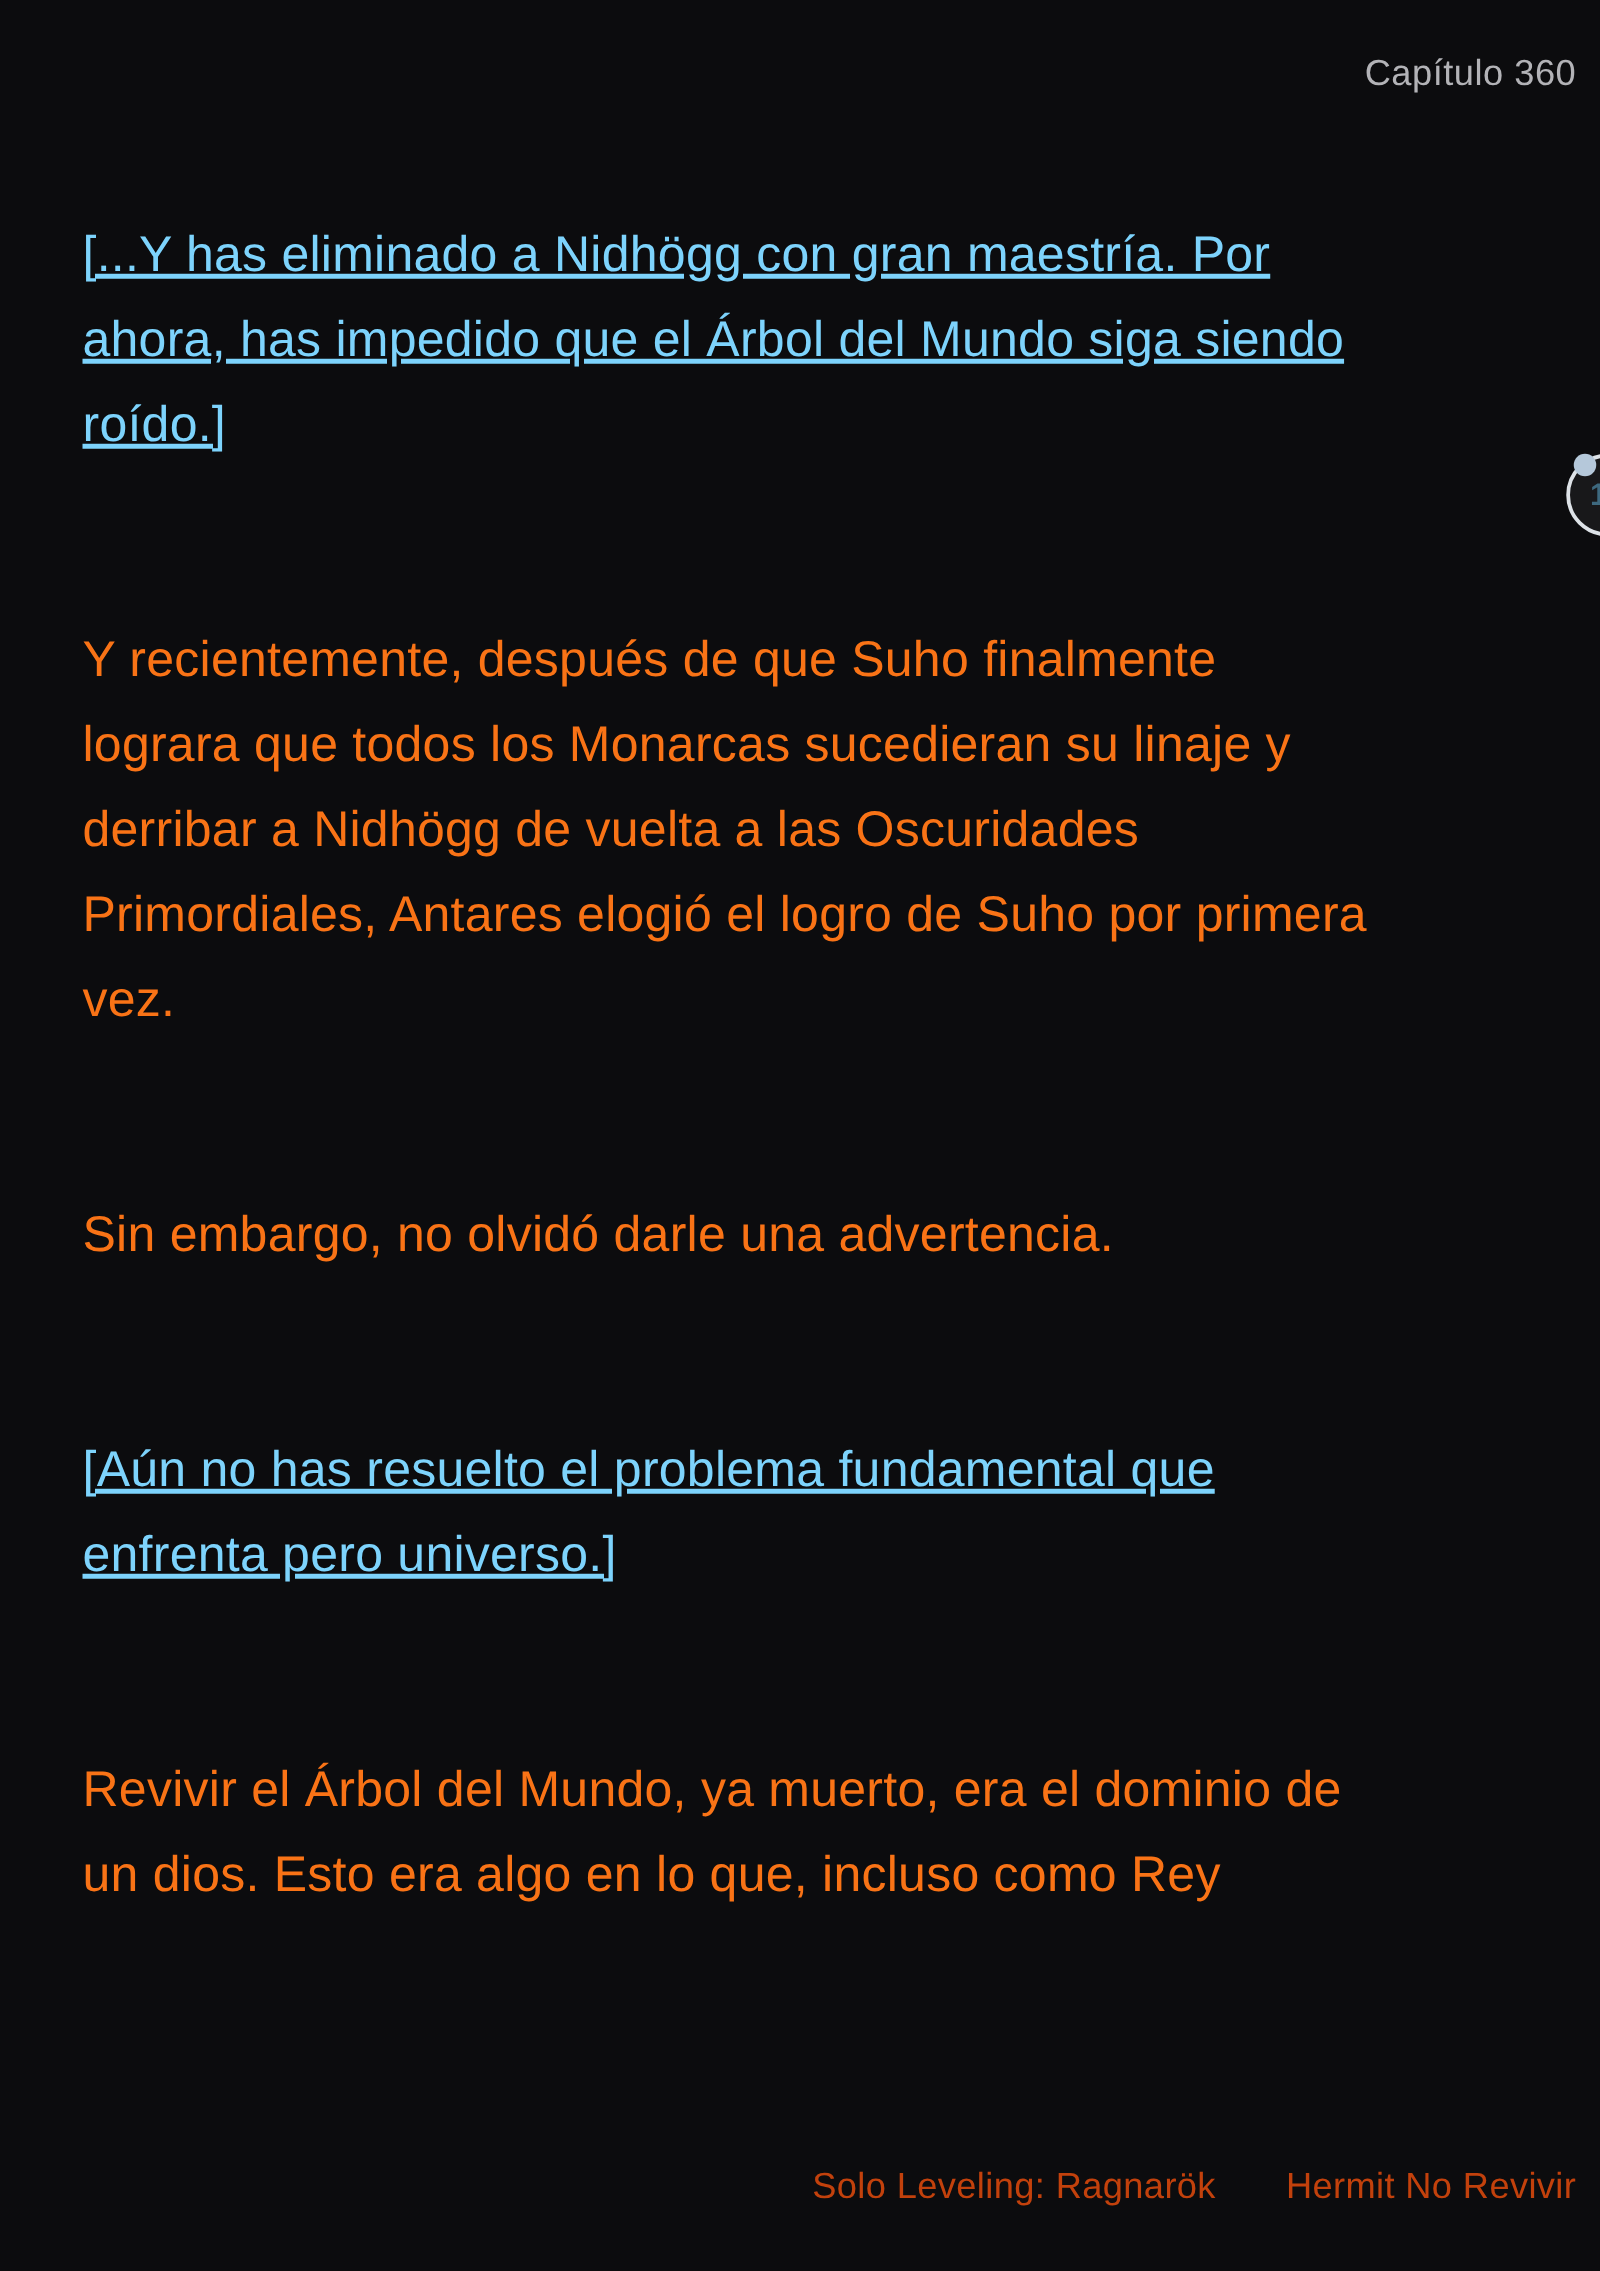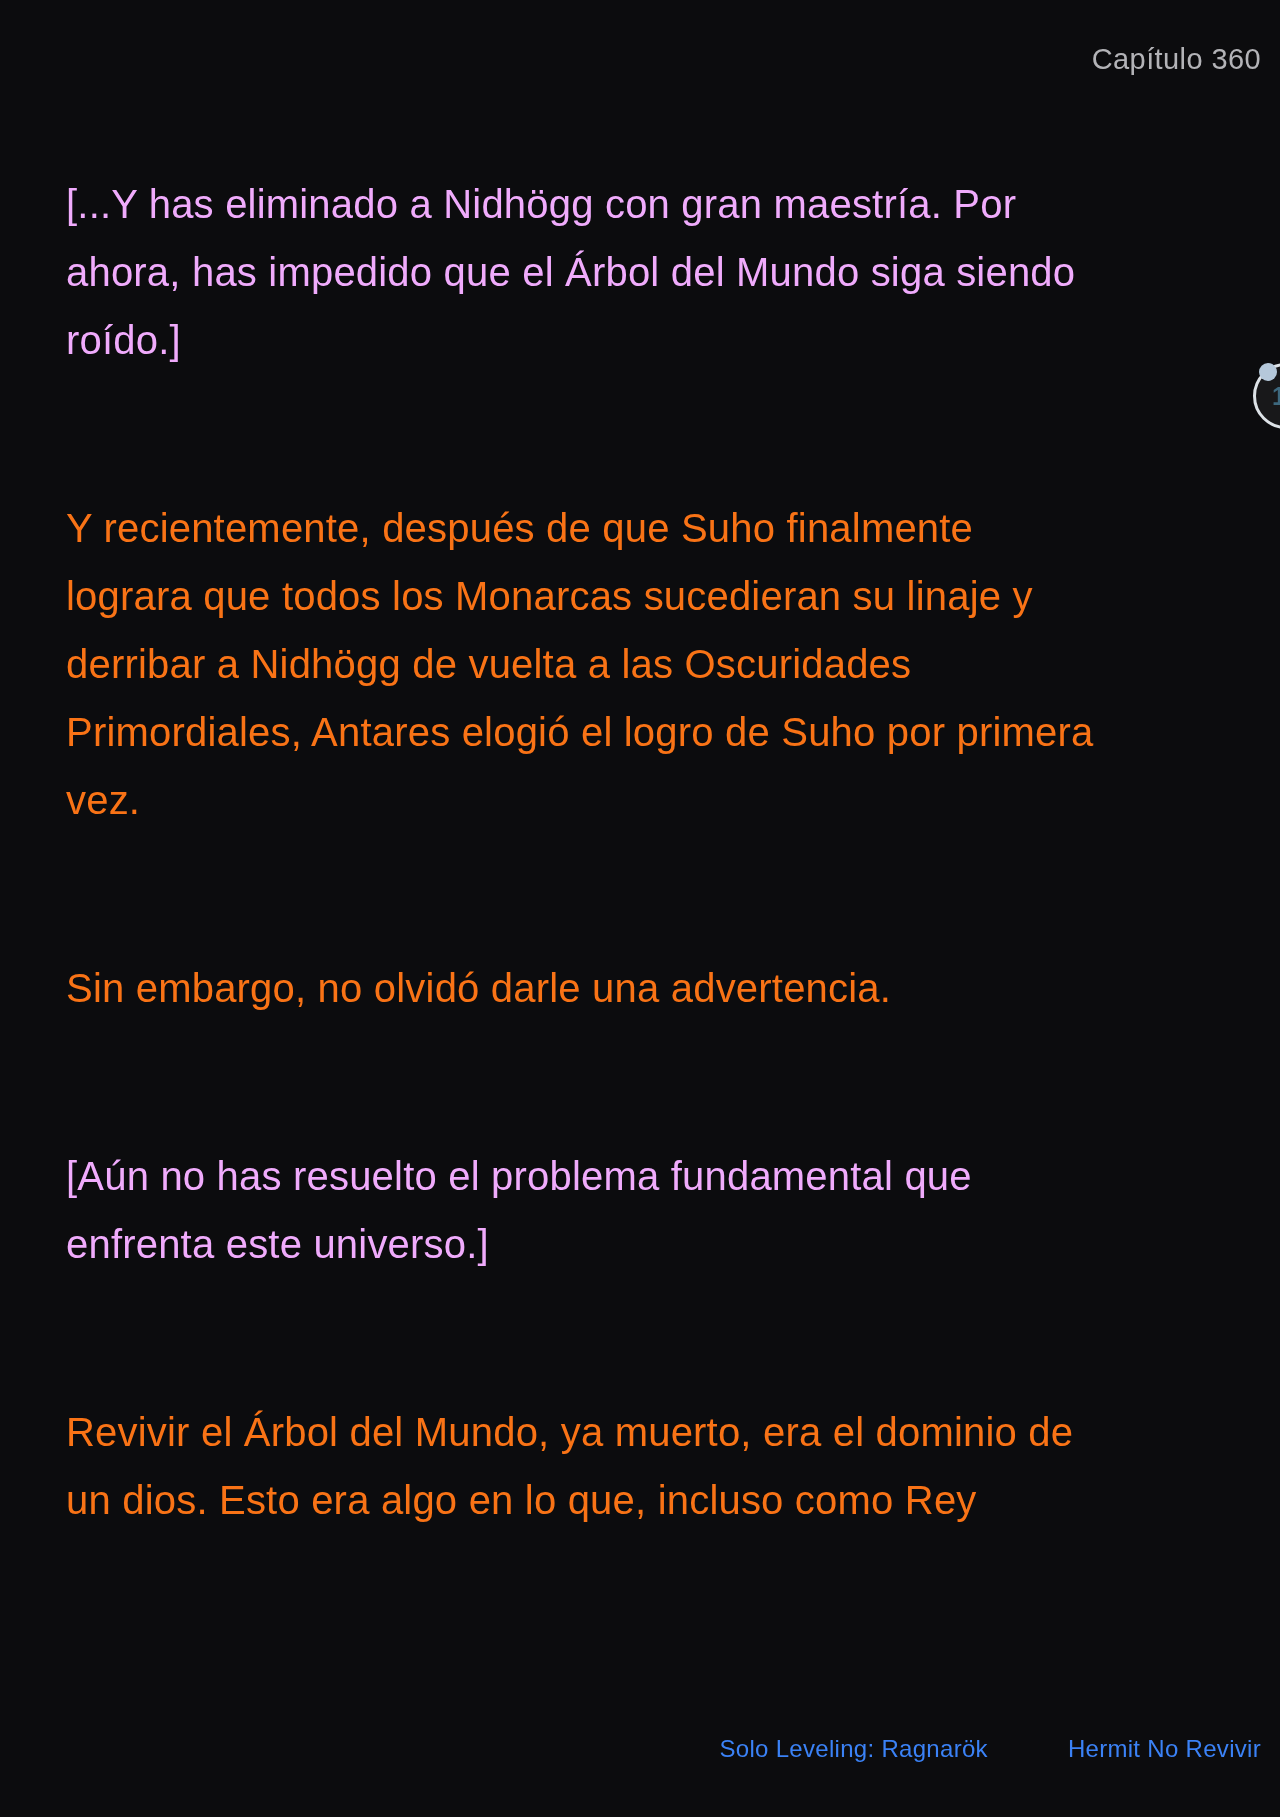--- a/index.html
+++ b/index.html
@@ -31,21 +31,21 @@
     left: 38px;
     right: 40px;
   }
   .para {
     margin: 0 0 120px 0;
     font-size: 40px;
     line-height: 68px;
     white-space: pre-line;
     letter-spacing: 0.2px;
   }
-  .para.system { color: #f0abfc; }
+  .para.system { color: #7dd3fc; text-decoration: underline; }
   .para.narration { color: #f97316; }
   .progress-badge {
     position: absolute;
     left: 1225px;
     top: 363px;
     width: 66px;
     height: 66px;
     cursor: pointer;
   }
   .progress-ring {
@@ -73,24 +73,24 @@
     justify-content: center;
     font-size: 25px;
     font-weight: bold;
     color: #3d687e;
   }
   .page-footer {
     position: absolute;
     top: 1731px;
     right: 47px;
     display: flex;
-    gap: 80px;
-    font-size: 24px;
+    gap: 56px;
+    font-size: 29px;
     line-height: 36px;
-    color: #3b82f6;
+    color: #c2410c;
     letter-spacing: 0.3px;
   }
 </style>
 </head>
 <body>
 
 <div class="page">
 
   <div class="chapter-header">Capítulo 360</div>
 
@@ -98,21 +98,21 @@
     <p class="para system">[...Y has eliminado a Nidhögg con gran maestría. Por
 ahora, has impedido que el Árbol del Mundo siga siendo
 roído.]</p>
     <p class="para narration">Y recientemente, después de que Suho finalmente
 lograra que todos los Monarcas sucedieran su linaje y
 derribar a Nidhögg de vuelta a las Oscuridades
 Primordiales, Antares elogió el logro de Suho por primera
 vez.</p>
     <p class="para narration">Sin embargo, no olvidó darle una advertencia.</p>
     <p class="para system">[Aún no has resuelto el problema fundamental que
-enfrenta este universo.]</p>
+enfrenta pero universo.]</p>
     <p class="para narration">Revivir el Árbol del Mundo, ya muerto, era el dominio de
 un dios. Esto era algo en lo que, incluso como Rey</p>
   </main>
 
   <div class="progress-badge">
     <div class="progress-ring"></div>
     <div class="progress-knob"></div>
     <span class="progress-count">10</span>
   </div>
 

